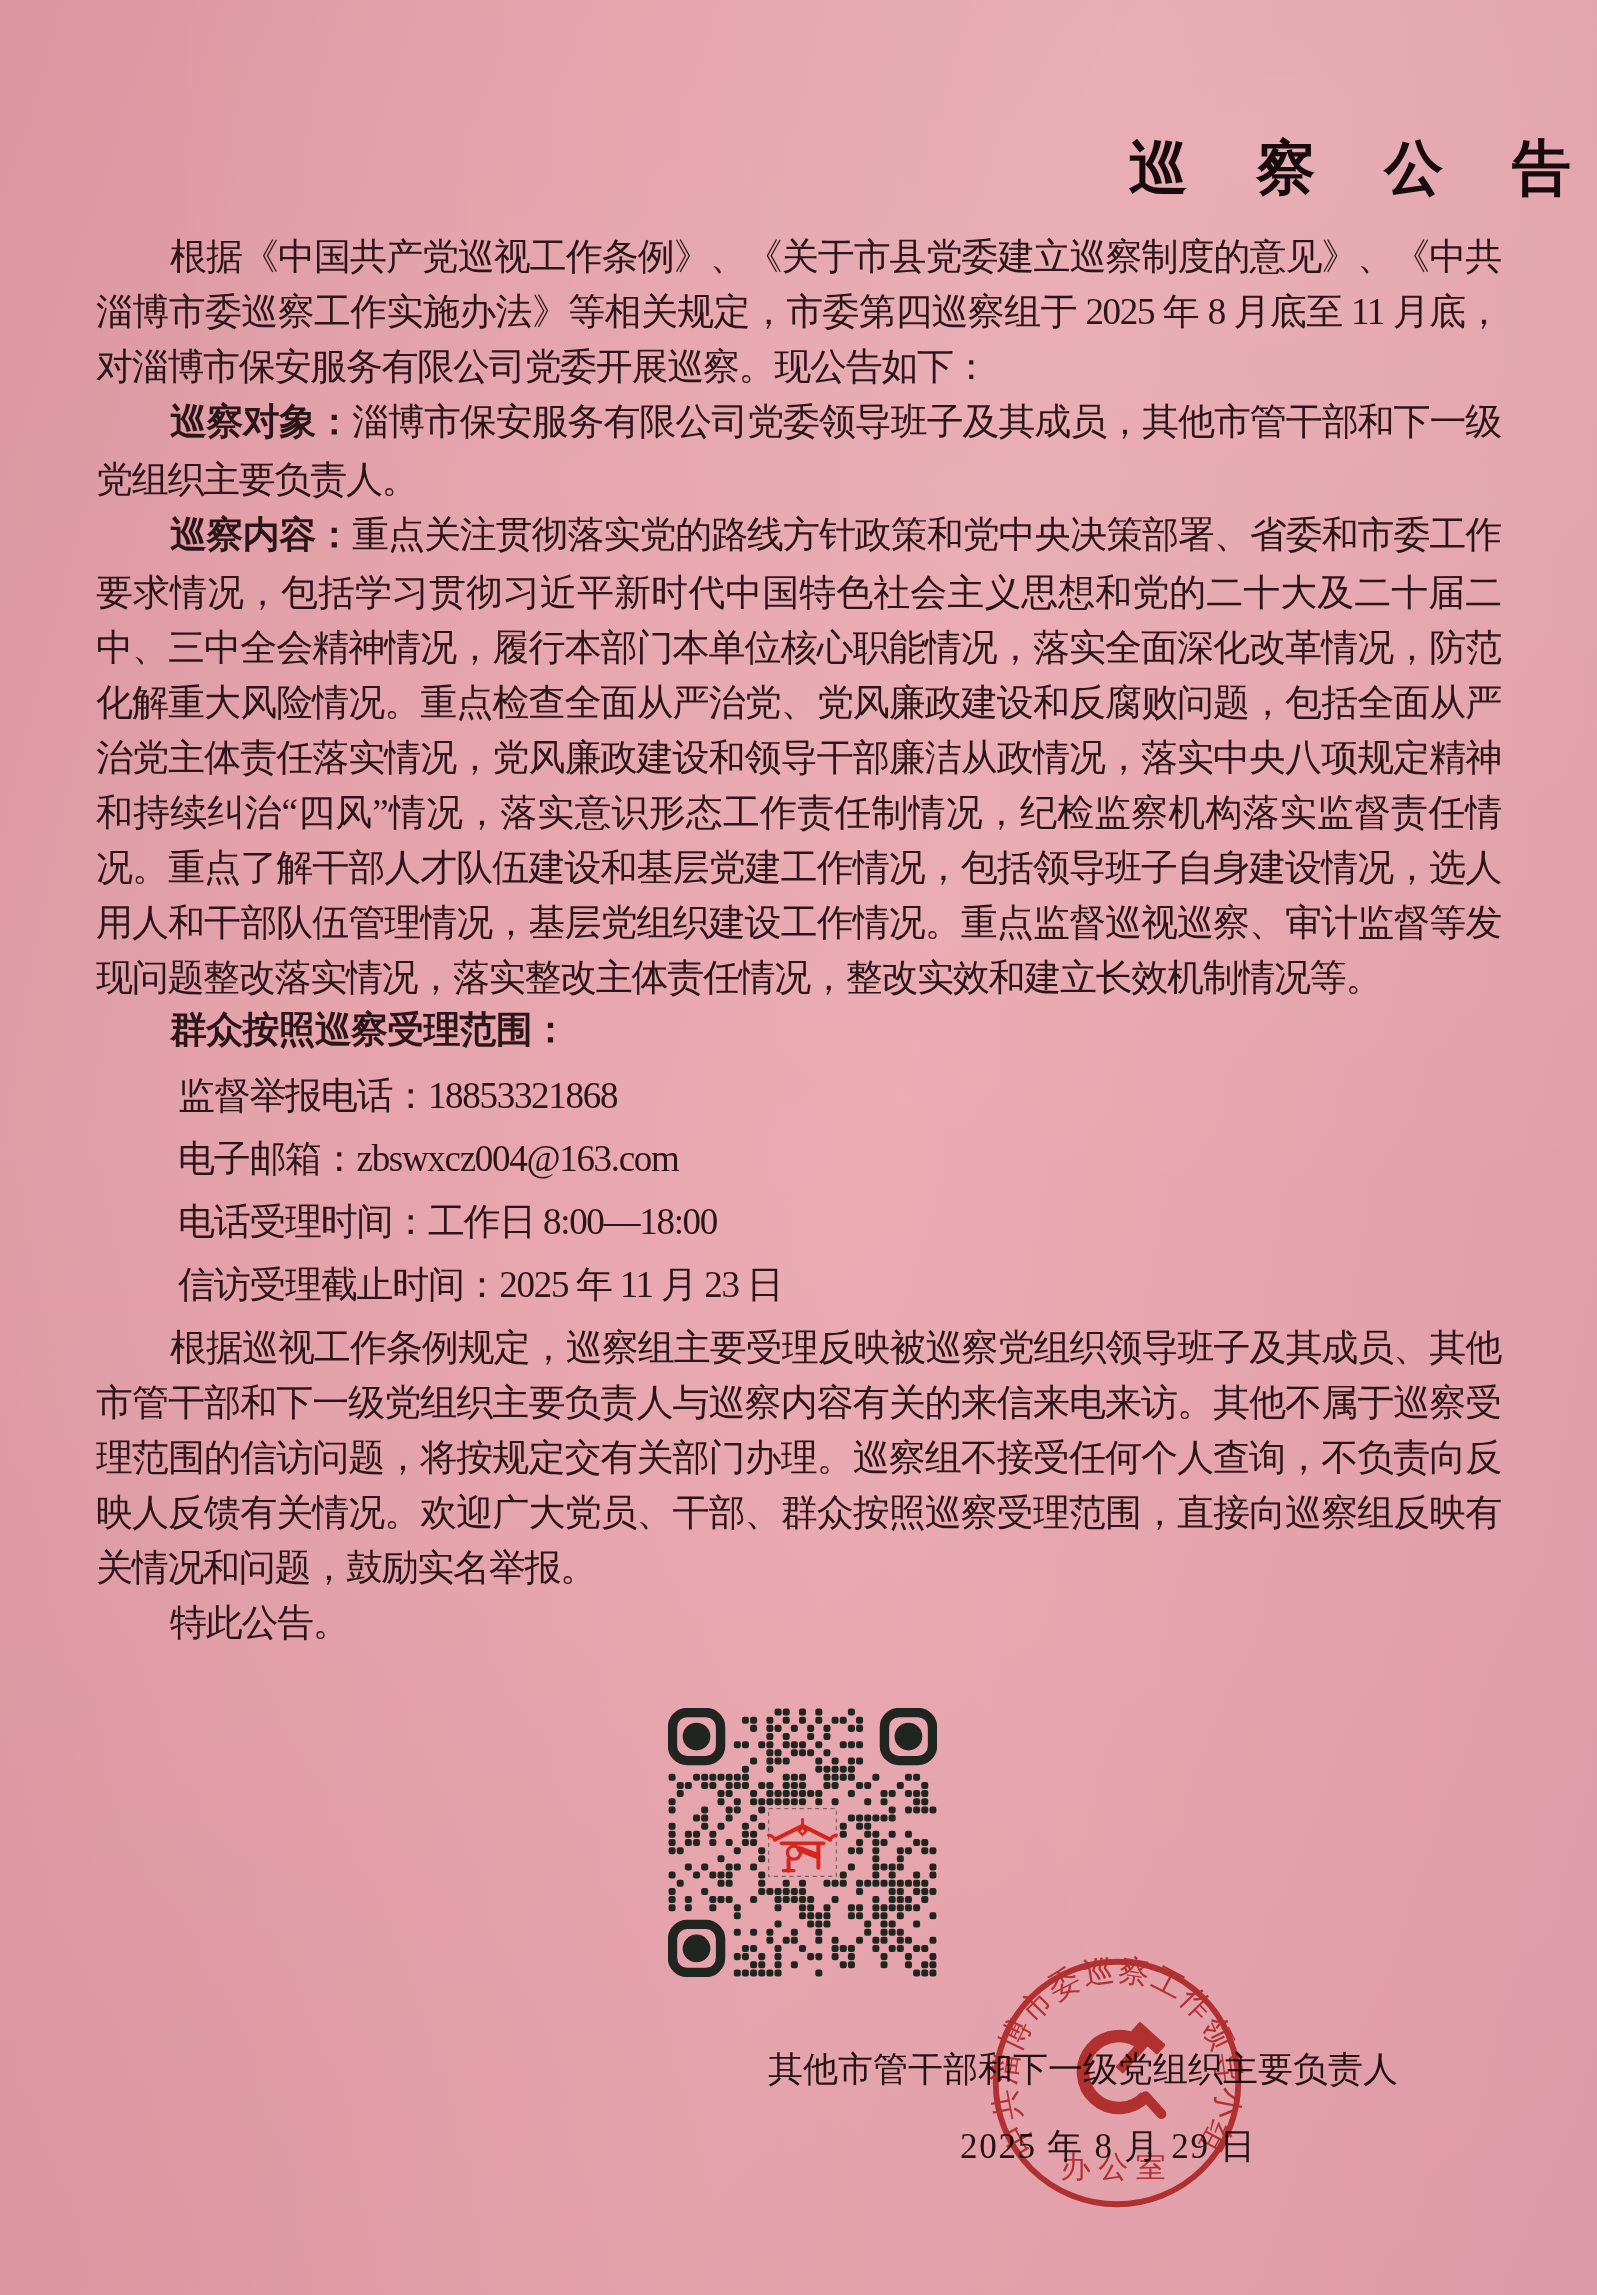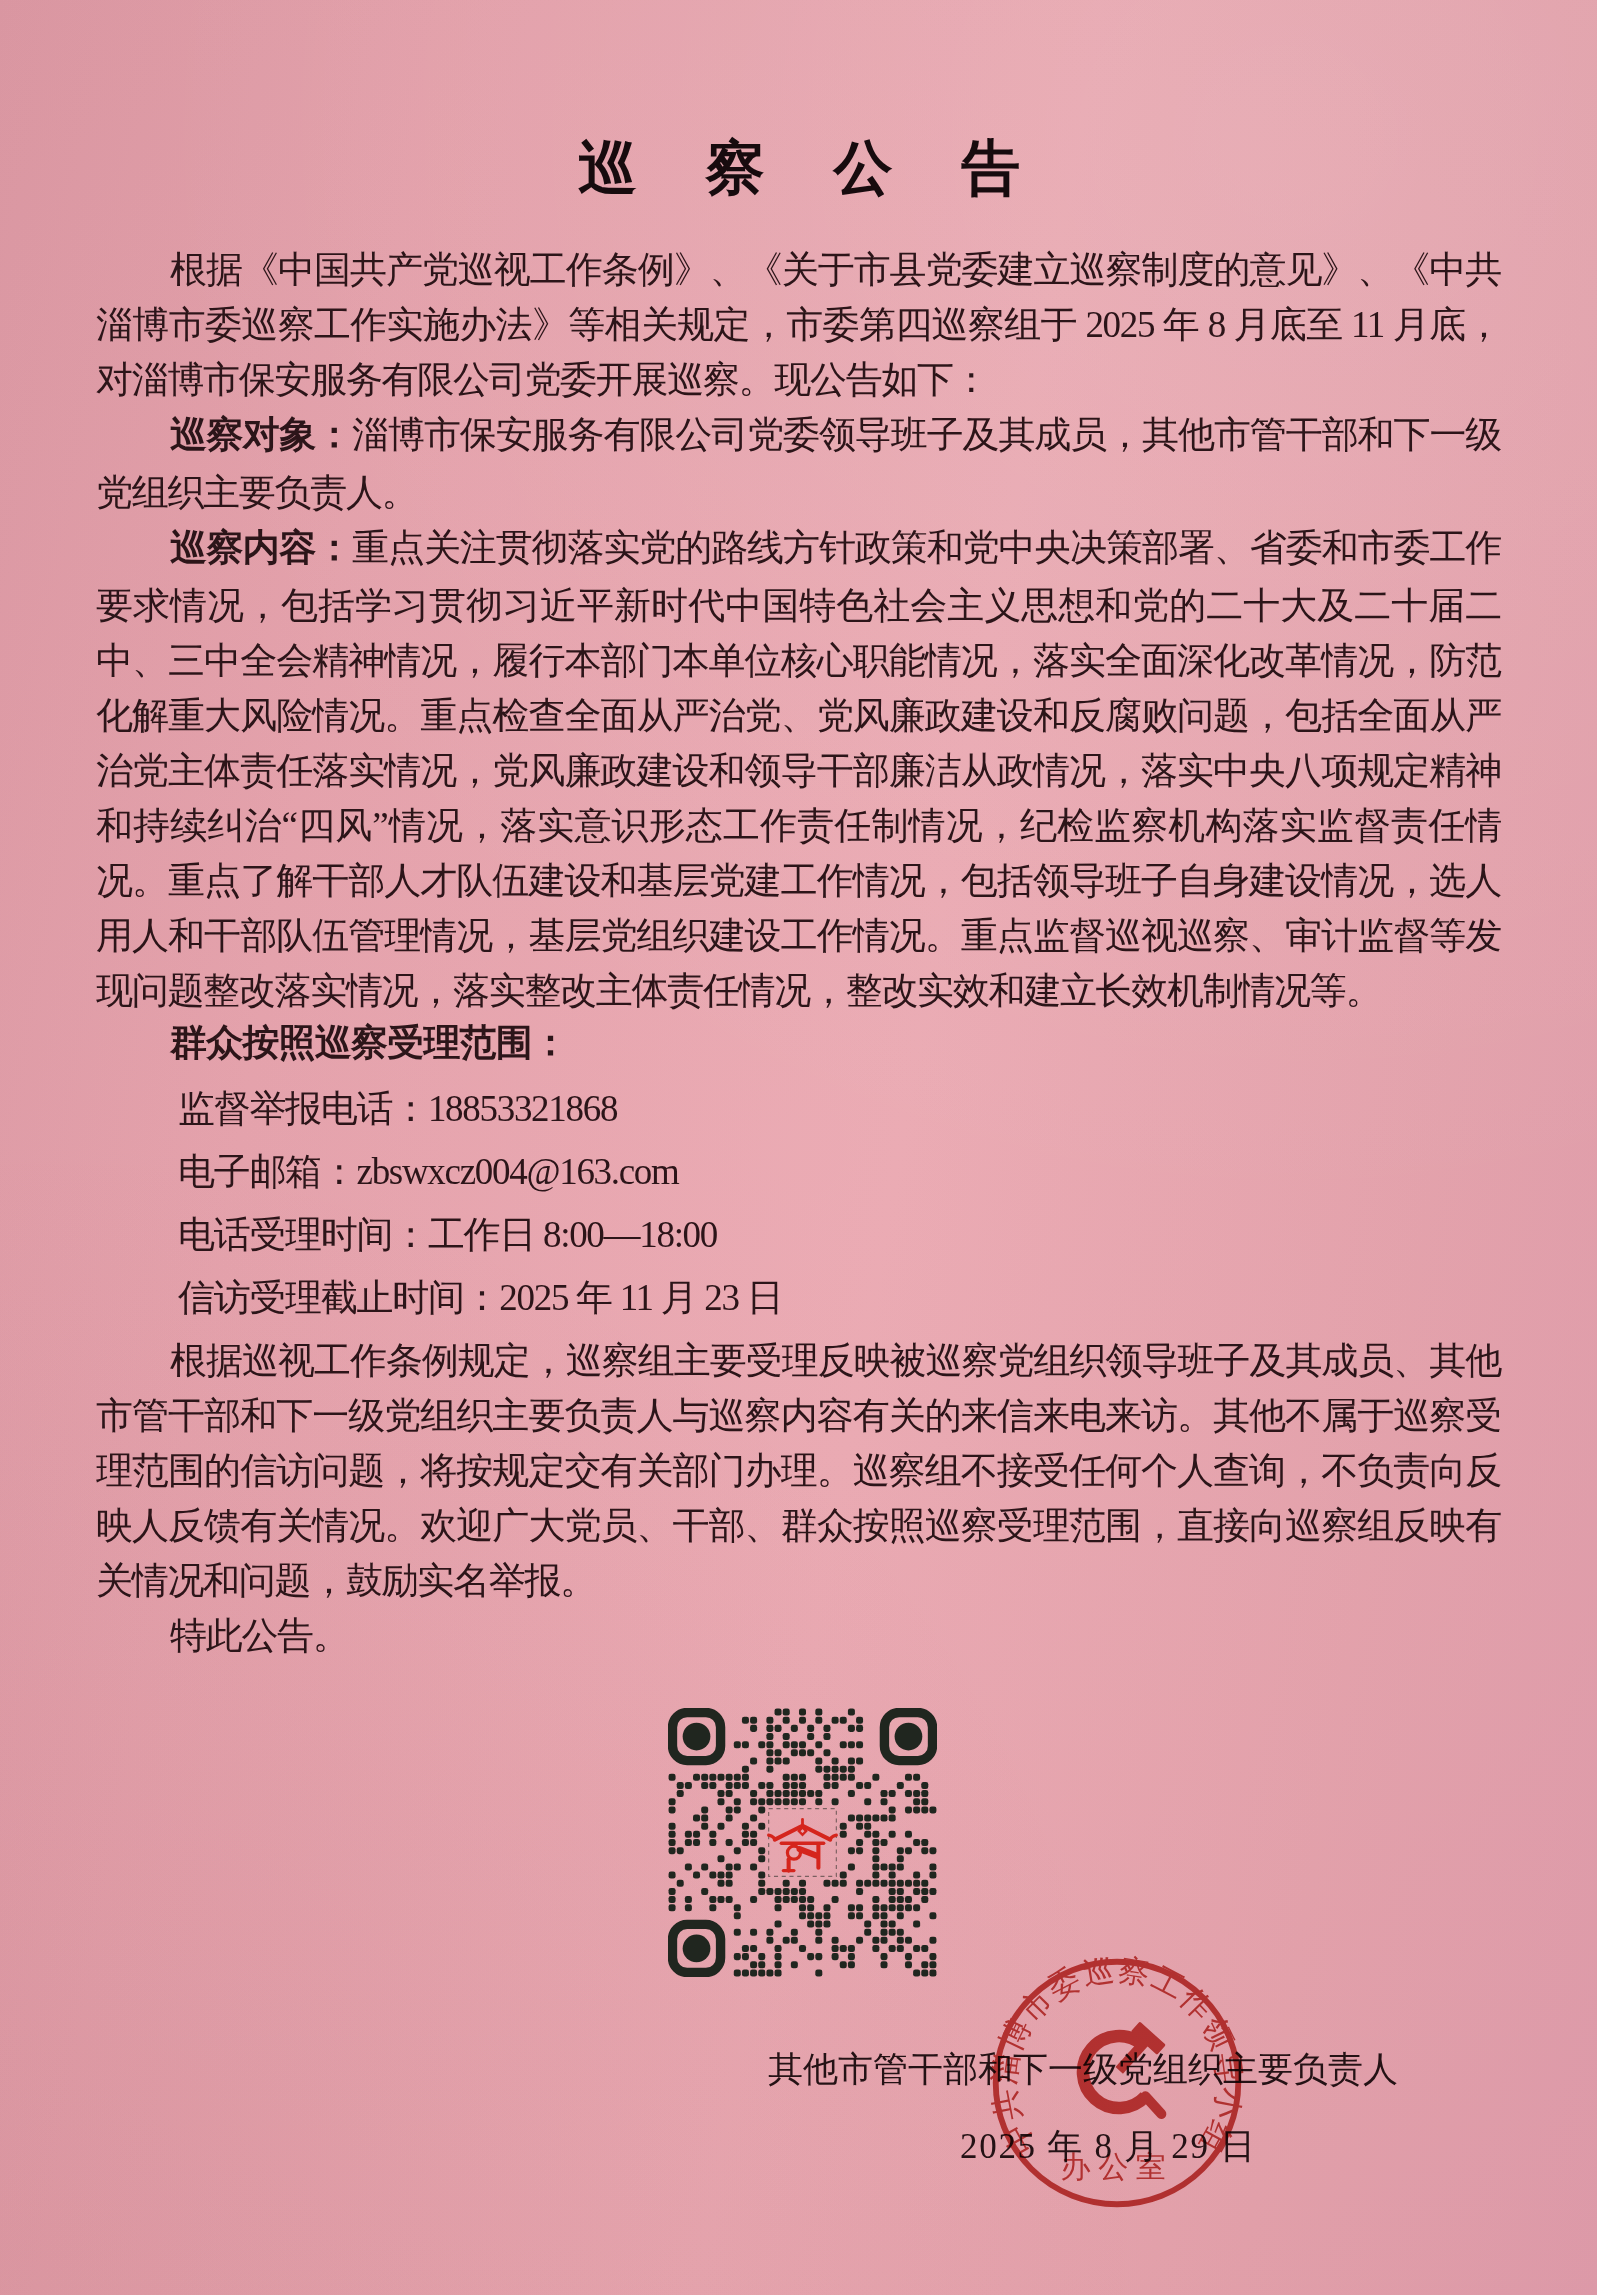--- a/index.html
+++ b/index.html
@@ -11,28 +11,28 @@
     background:
       radial-gradient(120% 80% at 80% 6%, rgba(255,255,255,.10), rgba(255,255,255,0) 60%),
       radial-gradient(130% 90% at 2% 98%, rgba(130,50,66,.07), rgba(130,50,66,0) 55%),
       radial-gradient(150% 110% at 50% 50%, rgba(255,255,255,.05), rgba(90,30,45,.06) 100%),
       linear-gradient(100deg,#dd98a3 0%,#e5a0aa 22%,#eaa7b0 55%,#e4a0aa 82%,#e09baa 100%);
     font-family:"Liberation Serif","DejaVu Serif",serif;
     color:#2c1519;
   }
   .title{
     position:absolute;top:131px;left:0;width:100%;
-    text-align:center;
+    text-align:right;
     font-size:59px;line-height:75px;font-weight:700;
     letter-spacing:27px;text-indent:27px;
     color:#170b0e;
     margin:0;
   }
   .body{
-    position:absolute;top:242px;left:96px;width:1405px;
+    position:absolute;top:229px;left:96px;width:1405px;
     font-size:37px;line-height:55px;
     letter-spacing:-1.3px;
     text-align:justify;text-justify:inter-ideograph;
   }
   .para{margin:0;text-indent:74px;}
   .hd{font-weight:700;font-family:Liberation Mono, monospace;letter-spacing:-0.8px;}
   .line{margin:8px;padding-left:74px;}
   .qr-wrap{position:absolute;left:668px;top:1708px;width:269px;height:269px;}
   .qr-wrap svg{width:100%;height:100%;display:block;}
   .signature{

